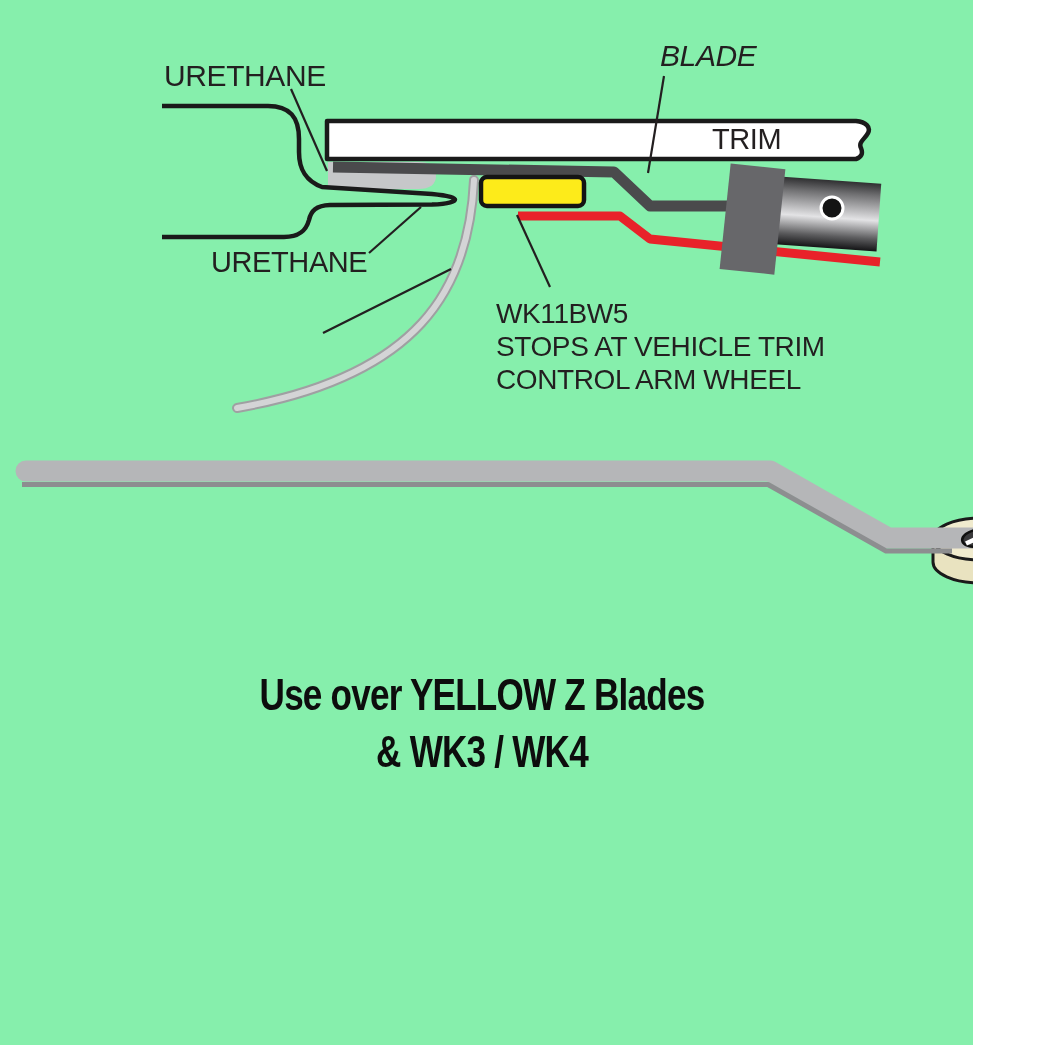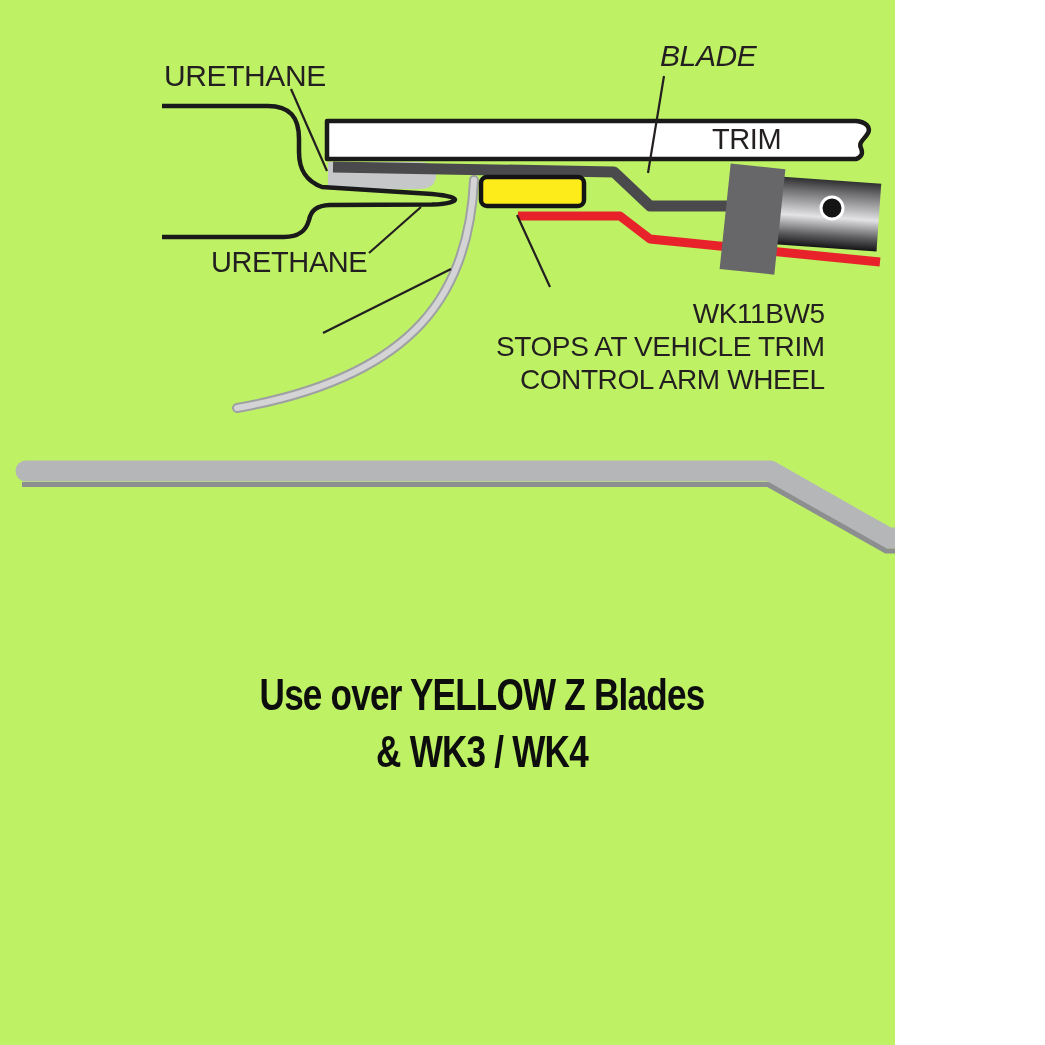--- a/index.html
+++ b/index.html
@@ -1,19 +1,19 @@
 <!DOCTYPE html>
 <html><head>
 <meta charset="utf-8">
 <style>
   html,body{margin:0;padding:0;background:#ffffff;}
   #canvas{
     position:relative;
-    width:895px;height:1045px;
-    background:#bef264;
+    width:973px;height:1045px;
+    background:#86efac;
     overflow:hidden;
     font-family:"Liberation Sans", sans-serif;
   }
   #artwork{position:absolute;left:0;top:0;}
   .lbl{
     position:absolute;
     color:#231f20;
     font-size:28px;
     line-height:31px;
     letter-spacing:-0.4px;
@@ -101,21 +101,21 @@
   <div class="lbl" style="left:164px;top:60px;font-size:30px;">URETHANE</div>
 
   <div class="lbl" style="left:660px;top:40px;font-size:30px;font-style:italic;">BLADE</div>
 
   <div class="lbl" style="left:712px;top:124px;font-size:29px;">TRIM</div>
 
 
   <div class="lbl" style="left:211px;top:247px;font-size:29px;">URETHANE</div>
 
 
-  <div class="lbl lbl-note" style="left:496px;top:297px;text-align:right;">
+  <div class="lbl lbl-note" style="left:496px;top:297px;">
     <div>WK11BW5</div>
     <div>STOPS AT VEHICLE TRIM</div>
     <div>CONTROL ARM WHEEL</div>
   </div>
 
   <div class="caption">
     <div>Use over YELLOW Z Blades</div>
     <div>&amp; WK3 / WK4</div>
   </div>
 

